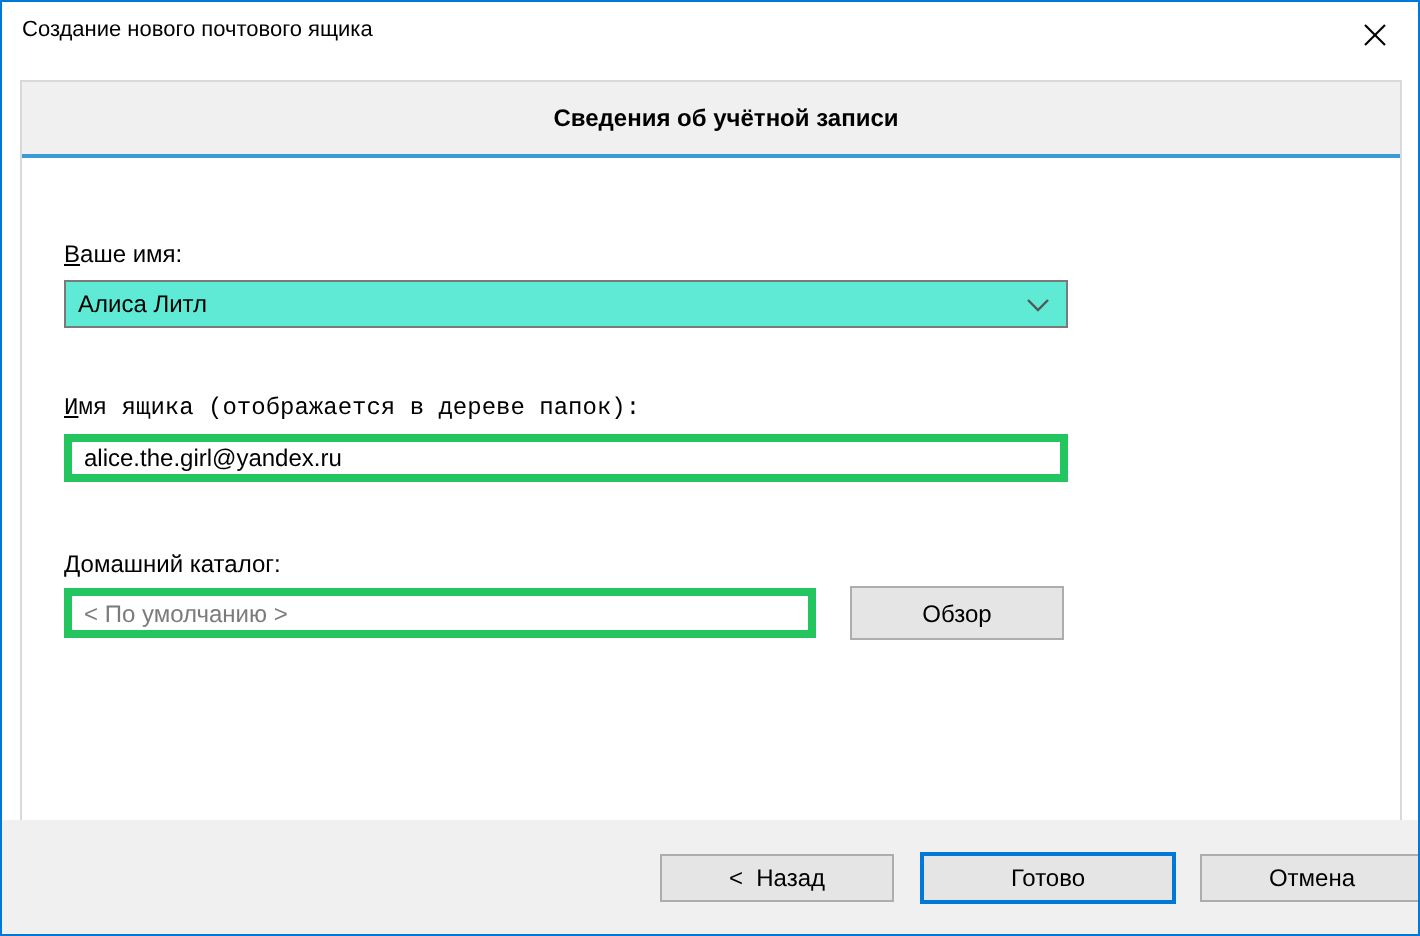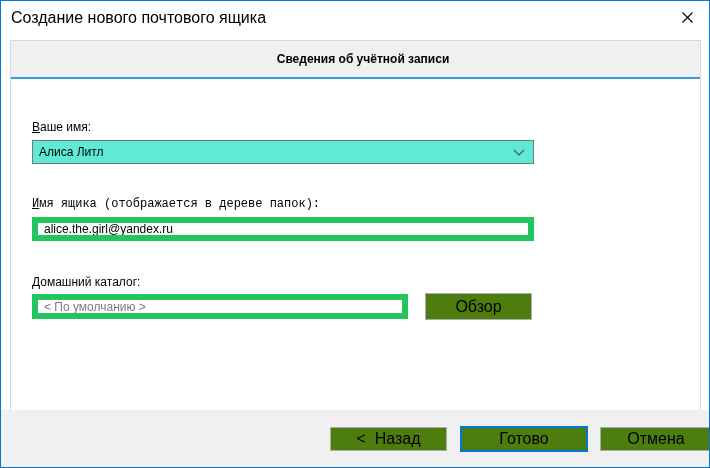--- a/index.html
+++ b/index.html
@@ -14,21 +14,21 @@
     overflow:hidden;
   }
 
   
   .titlebar {
     position:absolute; left:0; top:0; right:0; height:38px;
     background:#ffffff;
   }
   .titlebar .title {
     position:absolute; left:10px; top:8px;
-    font-size:16px; color:#000;
+    font-size:11px; color:#000;
     white-space:nowrap;
   }
   .close-btn {
     position:absolute; right:4px; top:2px;
     width:36px; height:28px;
     display:flex; align-items:center; justify-content:center;
     cursor:default;
   }
 
   
@@ -63,33 +63,33 @@
   }
   .combo .combo-value { font-size:12px; color:#000; }
   .combo .chevron {
     position:absolute; right:8px; top:50%;
     margin-top:-3px; line-height:0;
   }
 
   .text-input {
     position:absolute;
     height:24px;
-    border:6px solid #22c55e; background:#fff;
+    border:4px solid #22c55e; background:#fff;
     font-family:"Liberation Sans", sans-serif;
     font-size:12px; color:#000;
     padding:0 6px; outline:none;
   }
   .text-input::placeholder { color:#7b7b7b; opacity:1; }
 
   .btn {
     position:absolute;
-    background:#4d7c0f;
+    background:#e5e5e5;
     border:1px solid #adadad;
     display:flex; align-items:center; justify-content:center;
-    font-size:16px; color:#000;
+    font-size:12px; color:#000;
     cursor:default; white-space:pre;
   }
   .btn.default { border:2px solid #0078d7; }
 
   
   .footer {
     position:absolute; left:0; right:0; top:409px; bottom:0;
     background:#f0f0f0;
   }
 </style>

